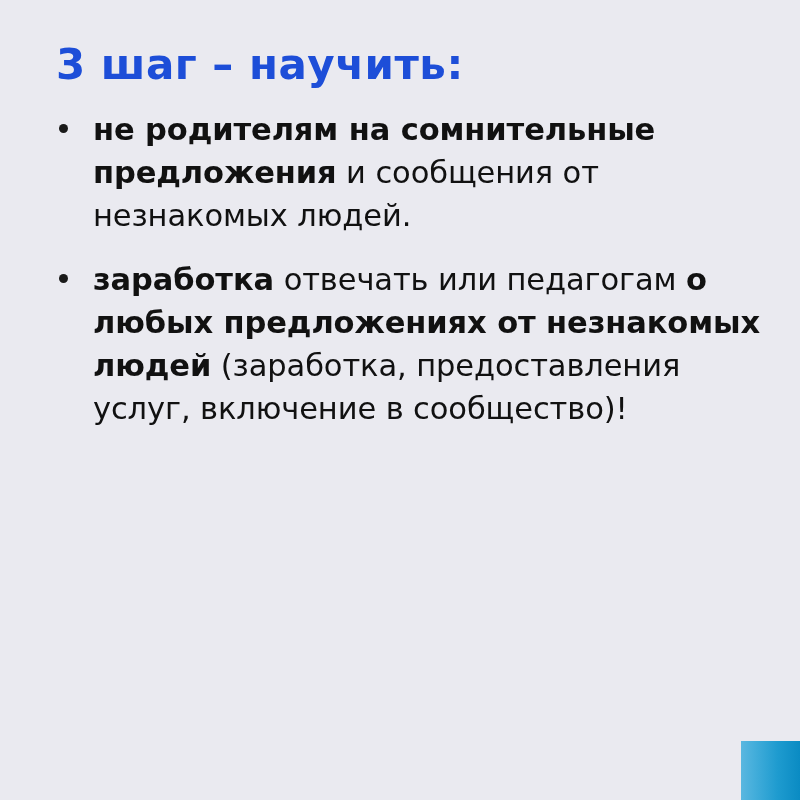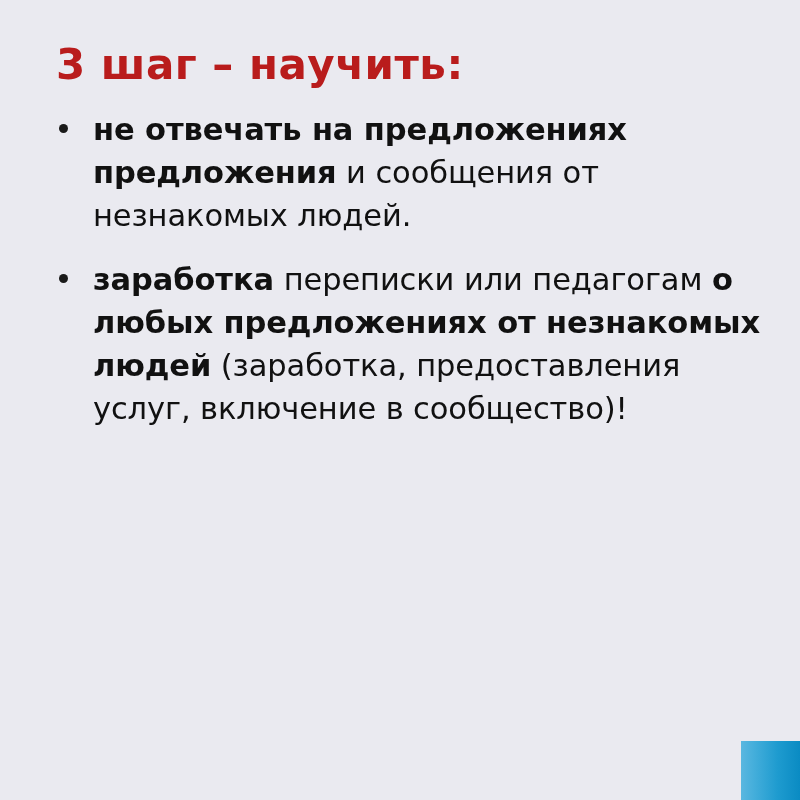--- a/index.html
+++ b/index.html
@@ -23,21 +23,21 @@
     box-sizing: border-box;
     overflow: hidden;
   }
 
   .slide-title {
     position: absolute;
     left: 56px;
     top: 42px;
     font-size: 42px;
     font-weight: bold;
-    color: #b91c1c;
+    color: #1d4ed8;
     letter-spacing: 0.5px;
     line-height: 1.1;
     white-space: nowrap;
   }
 
   .bullet-list {
     position: absolute;
     left: 50px;
     top: 108px;
     width: 720px;
@@ -91,27 +91,27 @@
 <body>
 
 <div class="slide">
 
   <div class="slide-title">3 шаг – научить:</div>
 
   <ul class="bullet-list">
 
     <li class="bullet-item">
       <span class="bullet-dot"></span>
-      <span class="bullet-text"><b>не отвечать на предложениях предложения</b><span> и сообщения от незнакомых людей.</span></span>
+      <span class="bullet-text"><b>не родителям на сомнительные предложения</b><span> и сообщения от незнакомых людей.</span></span>
     </li>
 
 
 
     <li class="bullet-item">
       <span class="bullet-dot"></span>
-      <span class="bullet-text"><b>заработка</b><span> переписки или педагогам </span><b>о любых предложениях от незнакомых людей</b><span> (заработка, предоставления услуг, включение в сообщество)!</span></span>
+      <span class="bullet-text"><b>заработка</b><span> отвечать или педагогам </span><b>о любых предложениях от незнакомых людей</b><span> (заработка, предоставления услуг, включение в сообщество)!</span></span>
     </li>
 
   </ul>
 
   <div class="corner-accent"></div>
 
 </div>
 
 </body></html>

